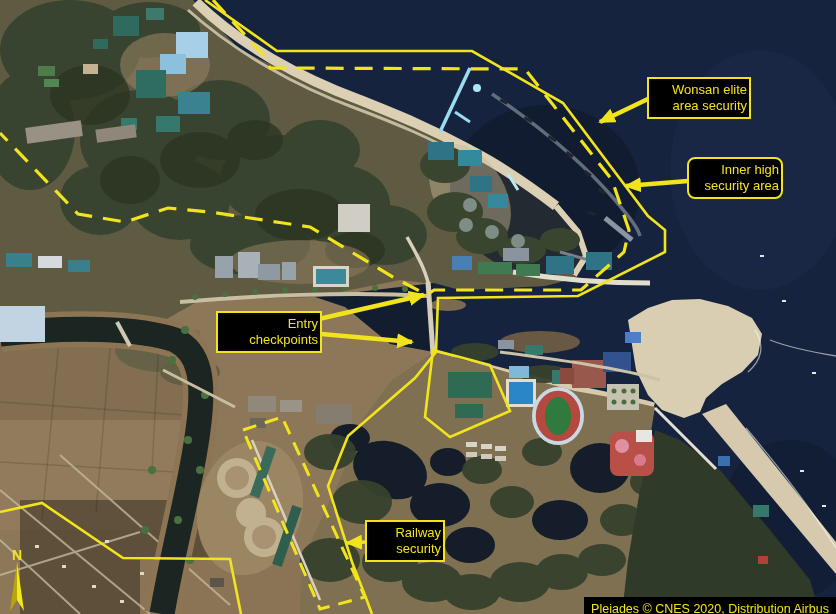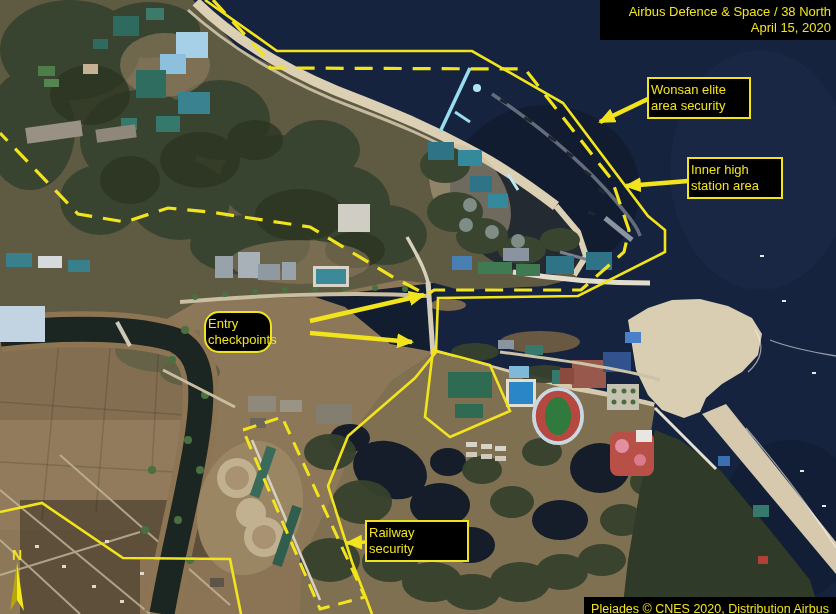--- a/index.html
+++ b/index.html
@@ -4,21 +4,21 @@
 <style>
   :root{ --yellow:#f2e41c; }
   html,body{margin:0;padding:0;background:#222;}
   .canvas{
     position:relative; width:836px; height:614px; overflow:hidden;
     font-family:"Liberation Sans", sans-serif; background:#8d7759;
   }
   .scene{position:absolute;left:0;top:0;}
   .ann-label{
     position:absolute; background:#000; border:2px solid var(--yellow);
-    color:var(--yellow); font-size:13px; line-height:16px; text-align:left;
+    color:var(--yellow); font-size:13px; line-height:16px; text-align:right;
     padding:3px 2px; box-sizing:border-box; white-space:nowrap;
   }
   .credit{
     position:absolute; background:#000; color:var(--yellow);
     font-size:13px; line-height:16px; box-sizing:border-box;
   }
   #top-credit{ right:0; top:0; width:236px; height:40px; text-align:right; padding:4px 5px 0 0;}
   #bottom-credit{ left:584px; top:597px; width:252px; height:17px; overflow:hidden;
     text-align:center; font-size:12.5px; padding-top:4px;}
   #north-n{
@@ -342,41 +342,37 @@
       <path d="M310,333 L412,342" marker-end="url(#ah)"></path>
       <path d="M366,542 L347,543" marker-end="url(#ah)" stroke-width="3.5"></path>
     </g>
 
     <g>
       <polygon points="17,562 17,600 10,611" fill="#b5a50e"></polygon>
       <polygon points="17,562 24,611 17,600" fill="#f6ea14"></polygon>
     </g>
   </svg>
 
-  <div id="top-credit" class="credit">
-    <div>Airbus Defence &amp; Space / 38 North</div>
-    <div>April 15, 2020</div>
-  </div>
 
   <div class="ann-label" style="left:647px; top:77px; width:104px;">
     <div>Wonsan elite</div>
     <div>area security</div>
   </div>
 
-  <div class="ann-label" style="left:687px; top:157px; width:96px;">
+  <div class="ann-label" style="left:687px; top:157px; width:96px;border-radius:8px;">
     <div>Inner high</div>
-    <div>station area</div>
-  </div>
-
-  <div class="ann-label" style="left:204px; top:311px; width:68px;border-radius:15px;">
+    <div>security area</div>
+  </div>
+
+  <div class="ann-label" style="left:216px; top:311px; width:106px;">
     <div>Entry</div>
     <div>checkpoints</div>
   </div>
 
-  <div class="ann-label" style="left:365px; top:520px; width:104px;">
+  <div class="ann-label" style="left:365px; top:520px; width:80px;">
     <div>Railway</div>
     <div>security</div>
   </div>
 
   <div id="bottom-credit" class="credit">
     <div>Pleiades © CNES 2020, Distribution Airbus DS</div>
   </div>
 
   <div id="north-n">N</div>
 </div>

